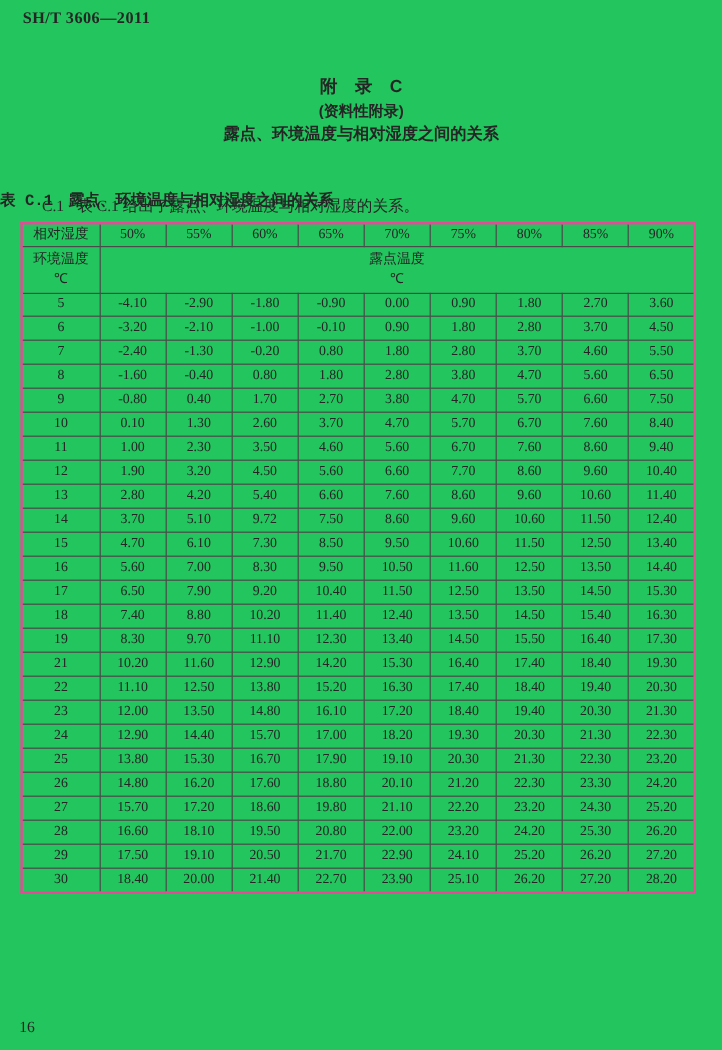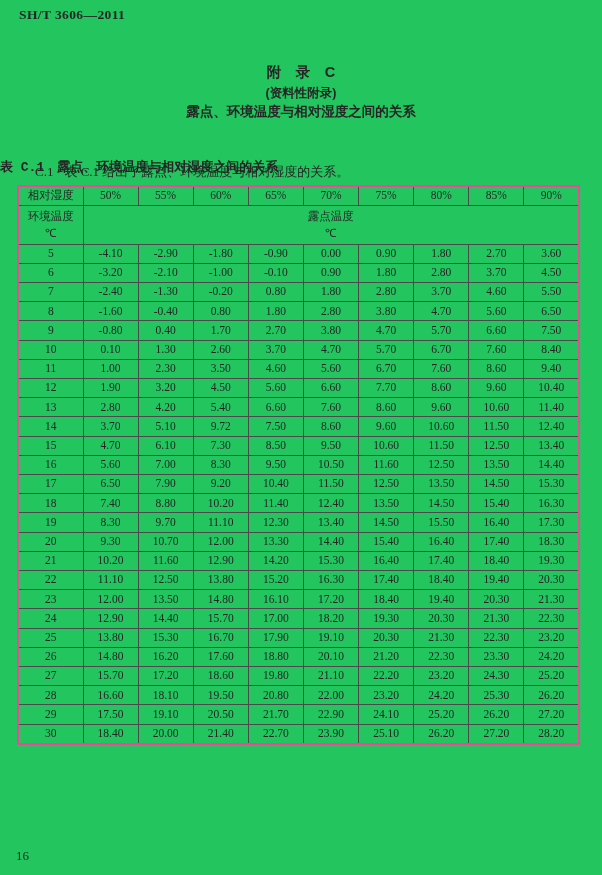--- a/index.html
+++ b/index.html
@@ -302,32 +302,20 @@
           <td>9.70</td>
           <td>11.10</td>
           <td>12.30</td>
           <td>13.40</td>
           <td>14.50</td>
           <td>15.50</td>
           <td>16.40</td>
           <td>17.30</td>
         </tr>
         <tr>
-          <td>20</td>
-          <td>9.30</td>
-          <td>10.70</td>
-          <td>12.00</td>
-          <td>13.30</td>
-          <td>14.40</td>
-          <td>15.40</td>
-          <td>16.40</td>
-          <td>17.40</td>
-          <td>18.30</td>
-        </tr>
-        <tr>
           <td>21</td>
           <td>10.20</td>
           <td>11.60</td>
           <td>12.90</td>
           <td>14.20</td>
           <td>15.30</td>
           <td>16.40</td>
           <td>17.40</td>
           <td>18.40</td>
           <td>19.30</td>

